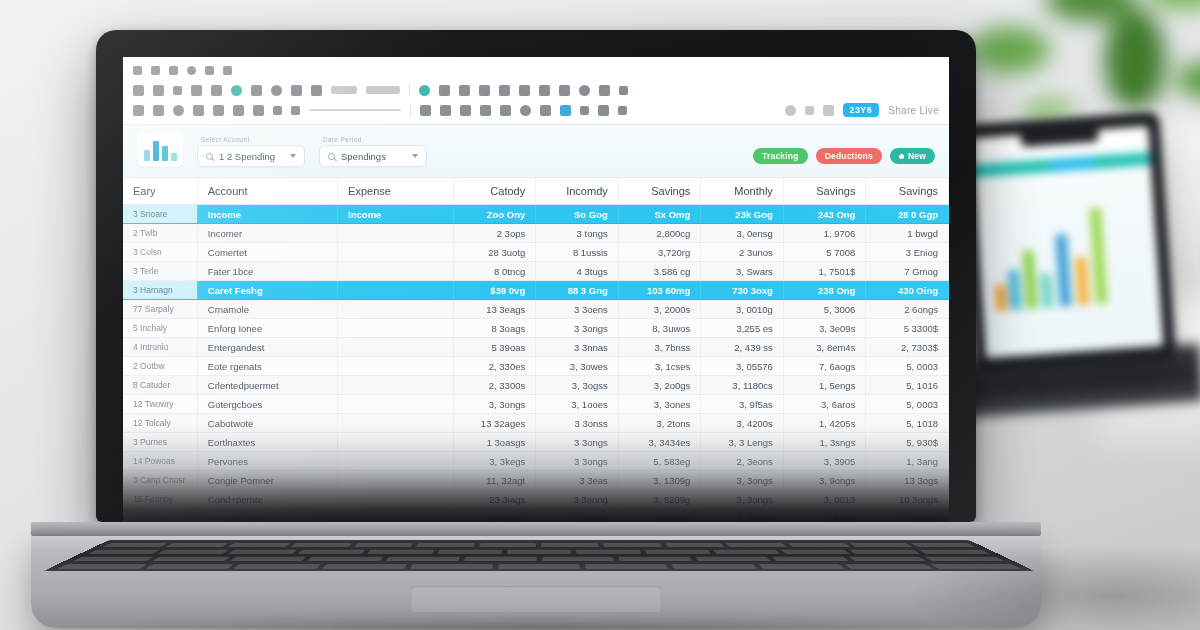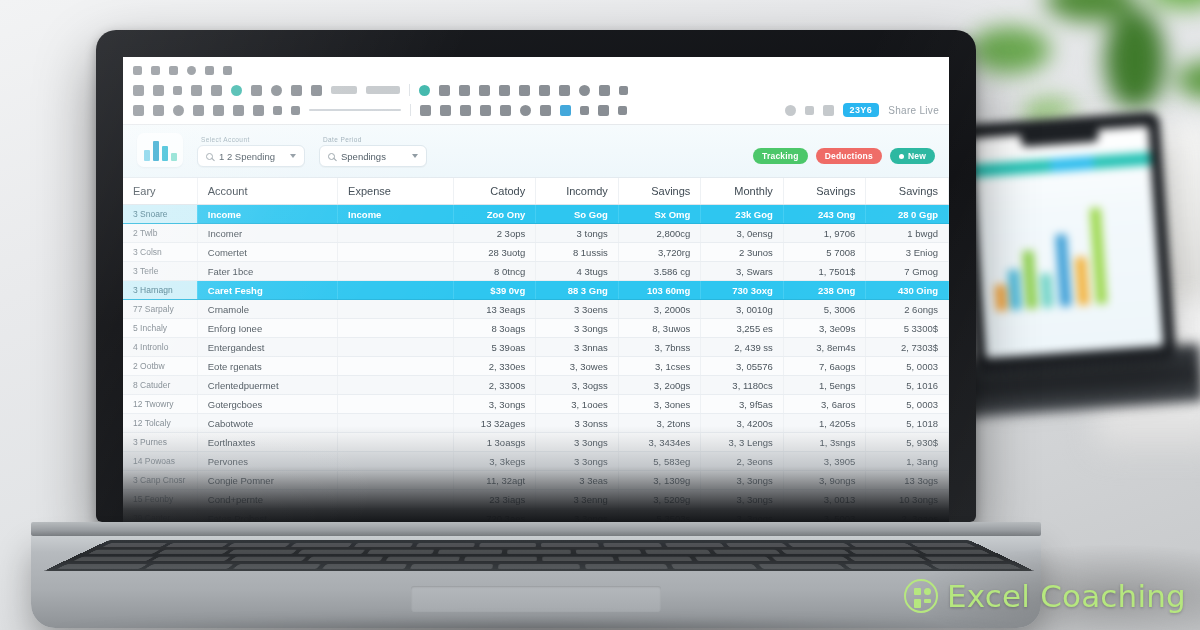--- a/index.html
+++ b/index.html
@@ -713,23 +713,14 @@
               <i></i>
           </span>
         </div>
         <div class="trackpad"></div>
       </div>
       <div class="base-shadow"></div>
     </div>
   </div>
 
   <div class="logo-glow"></div>
-  <div class="logo">
-    <span class="logo-mark">
-      <i class="lm1"></i>
-        <i class="lm2"></i>
-        <i class="lm3"></i>
-        <i class="lm4"></i>
-    </span>
-    <span class="logo-text">Excel Coaching</span>
-  </div>
 
 </div>
 
 </body></html>

